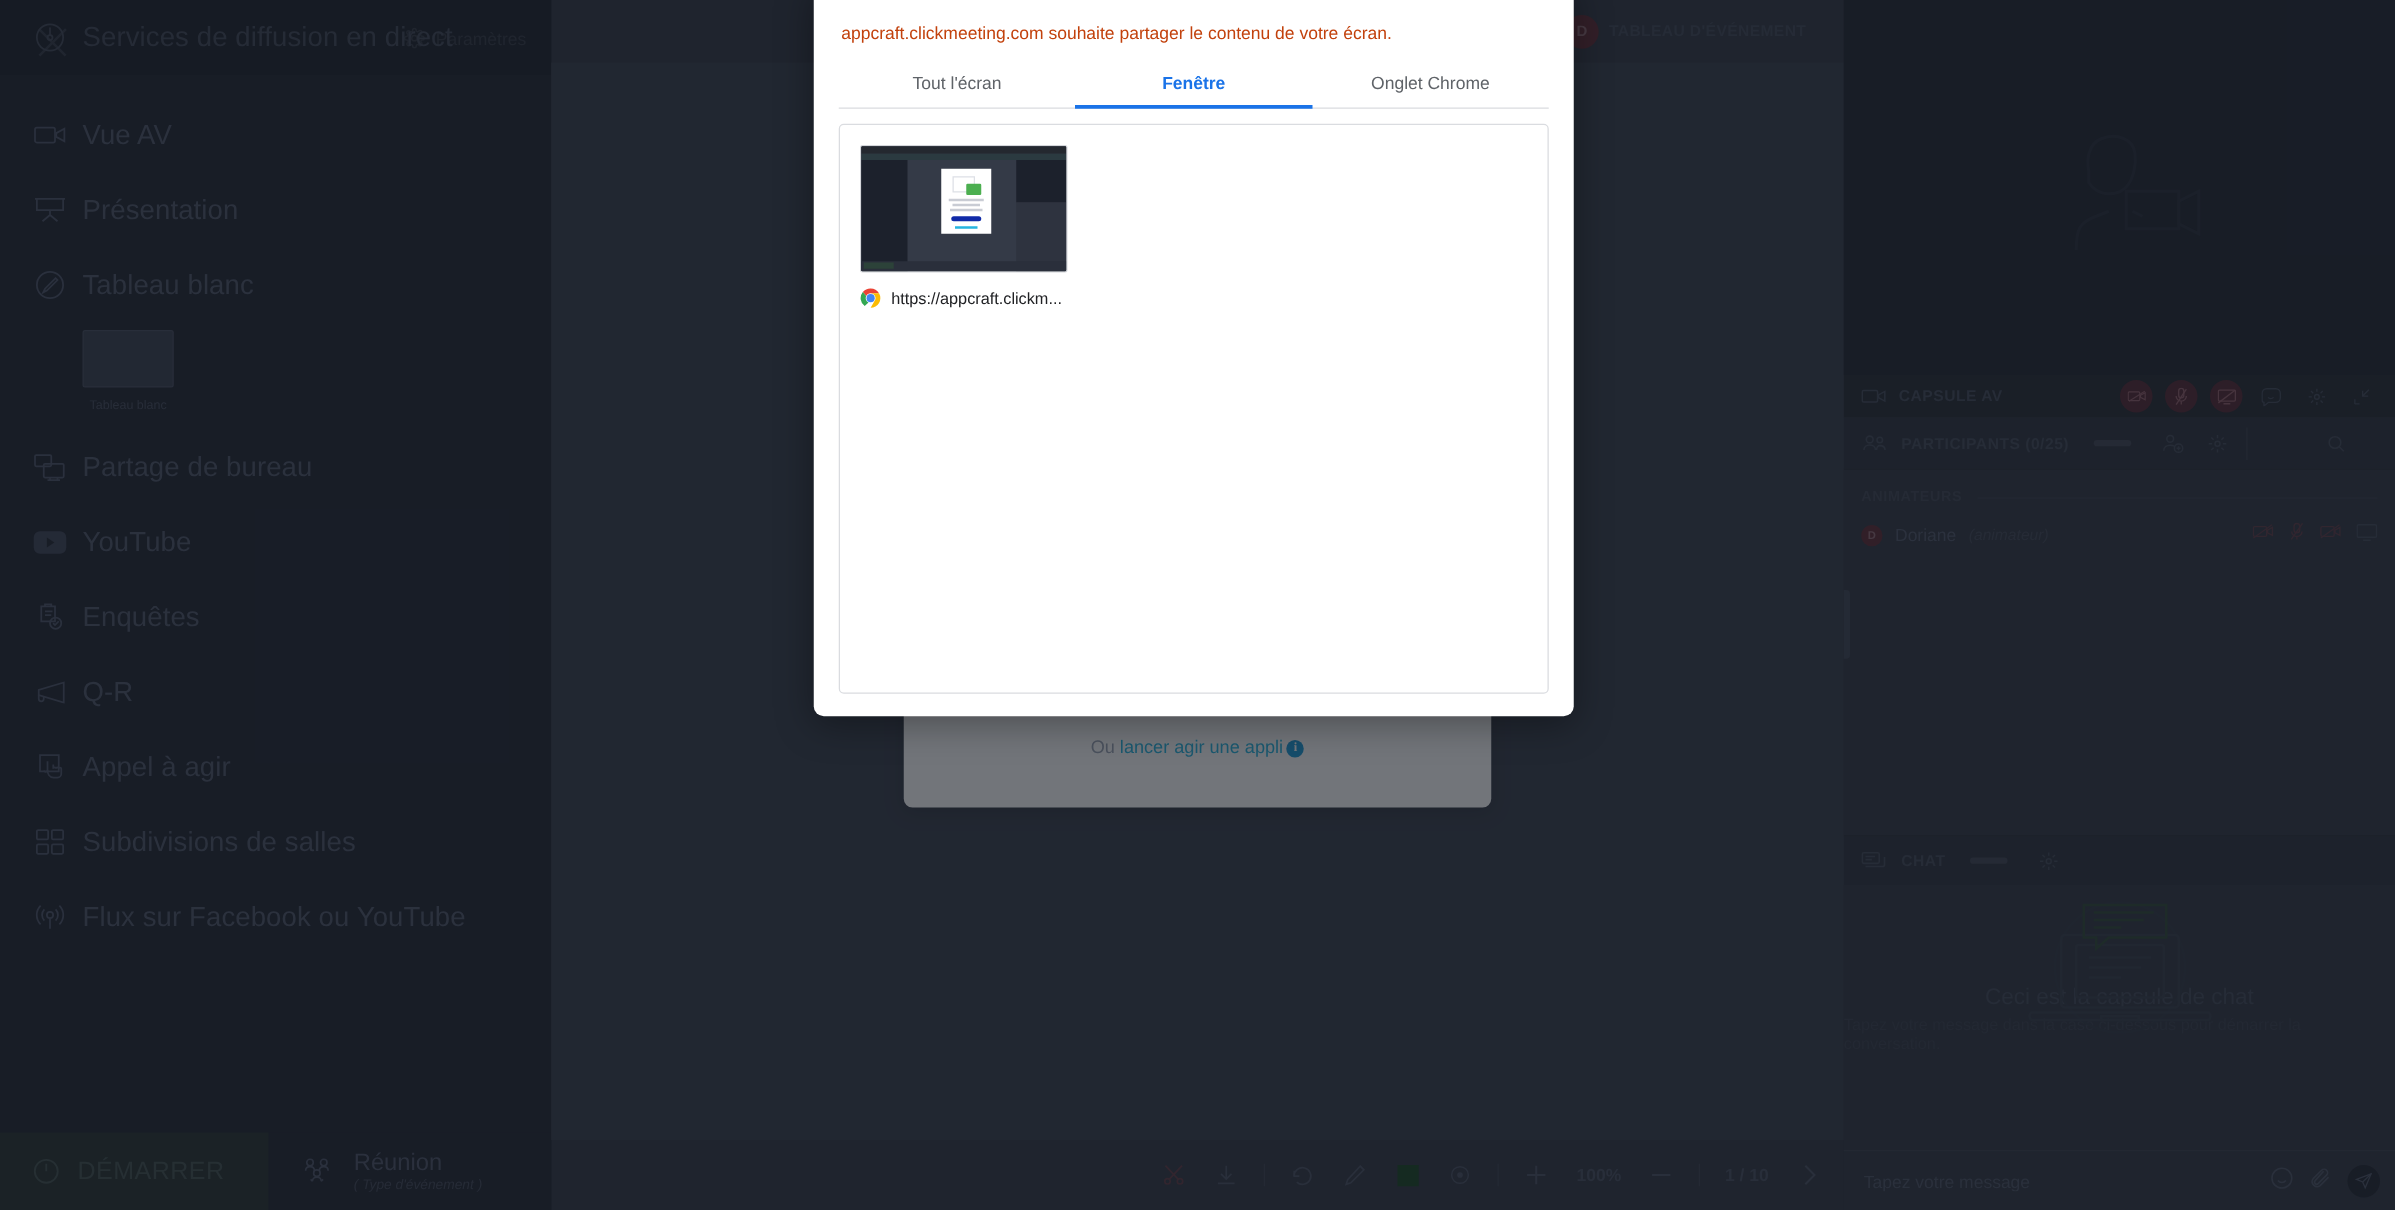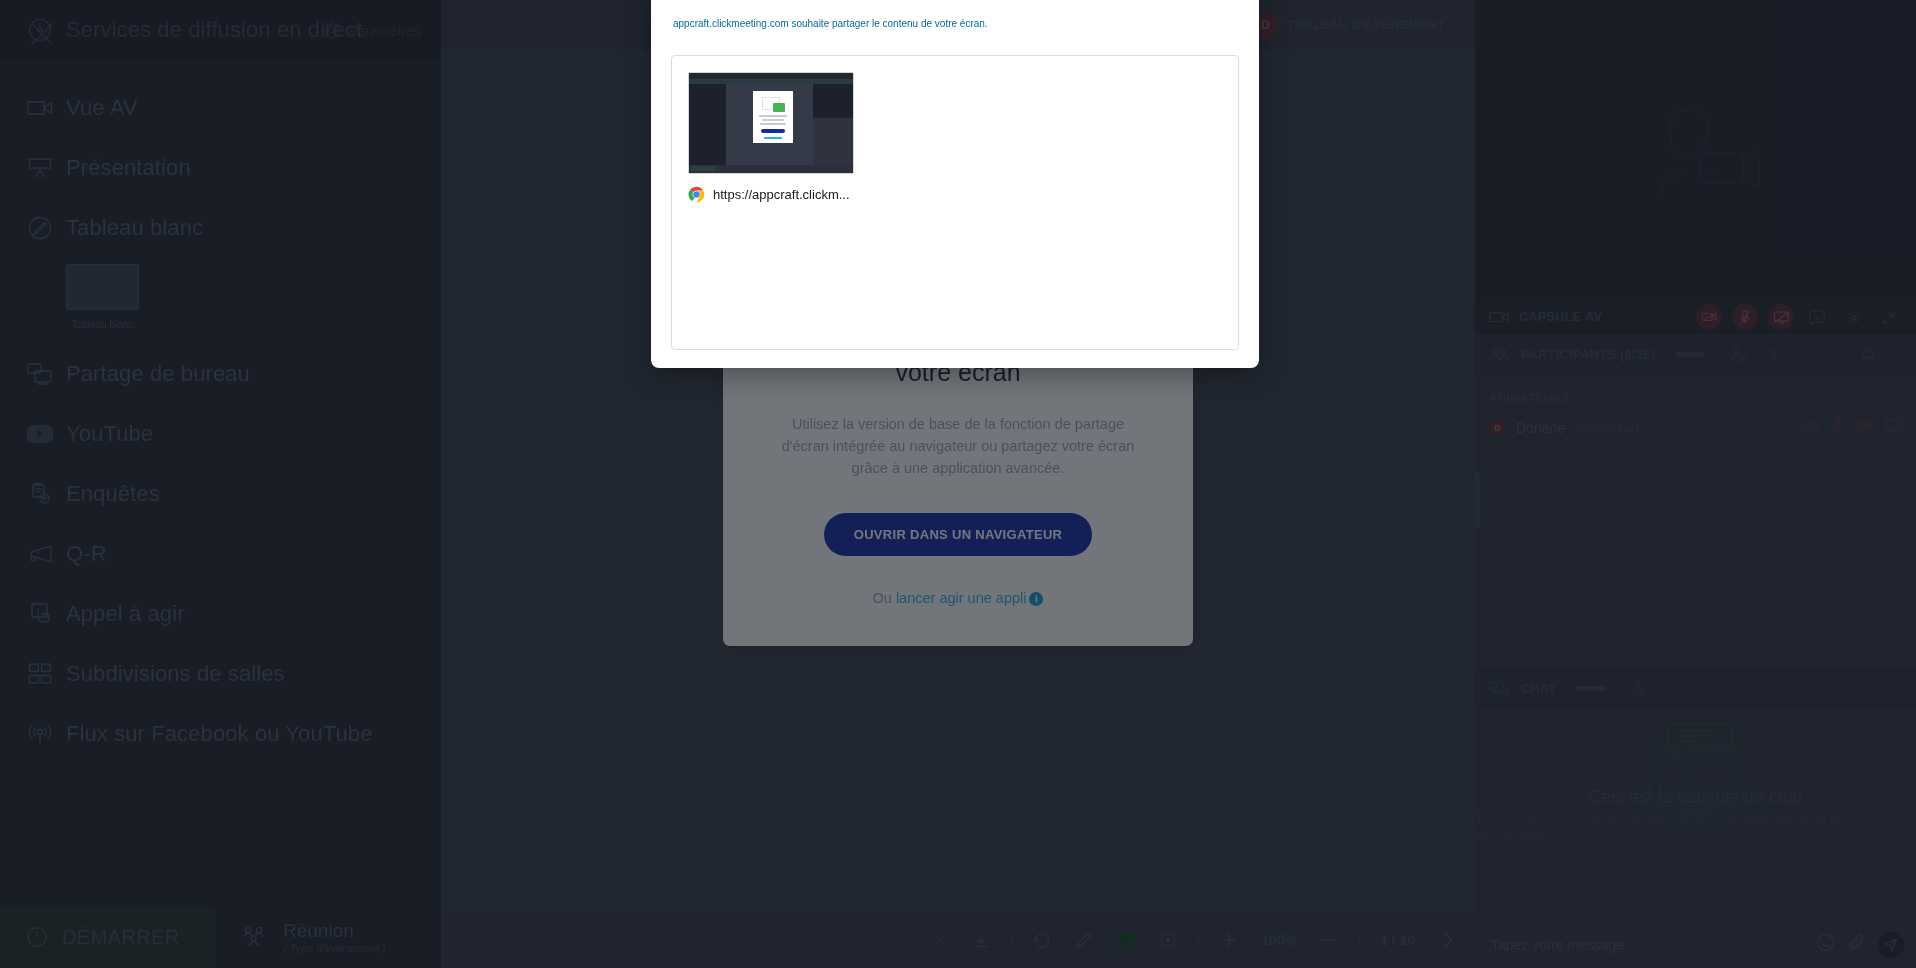--- a/index.html
+++ b/index.html
@@ -198,33 +198,33 @@
   .dim { position: absolute; inset: 0; background: rgba(22,26,35,.60); }
 
   
   .chrome-dialog {
     position: absolute; left: 651px; top: -14px; width: 608px;
     background: #fff; border-radius: 8px;
     box-shadow: 0 6px 30px rgba(0,0,0,.35);
     padding: 18px 20px 18px;
     font-family: "Liberation Sans", sans-serif;
   }
-  .cd-title { font-size: 10px; color: #0369a1; padding: 14px 0 14px 2px; }
+  .cd-title { font-size: 14px; color: #c2410c; padding: 14px 0 14px 2px; }
   .cd-tabs { display: flex; border-bottom: 1px solid #dadce0; }
   .cd-tab {
     flex: 1; text-align: center; font-size: 14px; color: #5f6368;
     padding: 10px 0 12px; cursor: pointer; position: relative;
   }
   .cd-tab.active { color: #1a73e8; font-weight: bold; }
   .cd-tab.active::after {
     content: ""; position: absolute; left: 0; right: 0; bottom: -1px;
     height: 3px; background: #1a73e8;
   }
   .cd-body {
-    margin-top: 12px; height: 295px; border: 1px solid #dadce0;
+    margin-top: 12px; height: 456px; border: 1px solid #dadce0;
     border-radius: 4px; padding: 16px; overflow: hidden;
   }
   .src-item { width: 166px; cursor: pointer; }
   .src-thumb {
     width: 166px; height: 102px; border: 1px solid #d4d6da;
     border-radius: 2px; overflow: hidden; position: relative; background: #343a47;
   }
   .src-label { display: flex; align-items: center; gap: 8px; margin-top: 12px; }
   .src-label span {
     font-size: 13px; color: #202124; white-space: nowrap;
@@ -723,20 +723,25 @@
         </span>
       </div>
     </div>
   </div>
 
   <div class="dim"></div>
 
   <div class="chrome-dialog">
     <div class="cd-title">appcraft.clickmeeting.com souhaite partager le contenu de votre écran.</div>
 
+    <div class="cd-tabs">
+      <div class="cd-tab">Tout l'écran</div>
+      <div class="cd-tab active">Fenêtre</div>
+      <div class="cd-tab">Onglet Chrome</div>
+    </div>
 
     <div class="cd-body">
       <div class="src-item">
         <div class="src-thumb">
           <div class="mini">
             <div class="m-chrome"></div>
             <div class="m-chrome2"></div>
             <div class="m-side"></div>
             <div class="m-right"></div>
             <div class="m-rb"></div>

